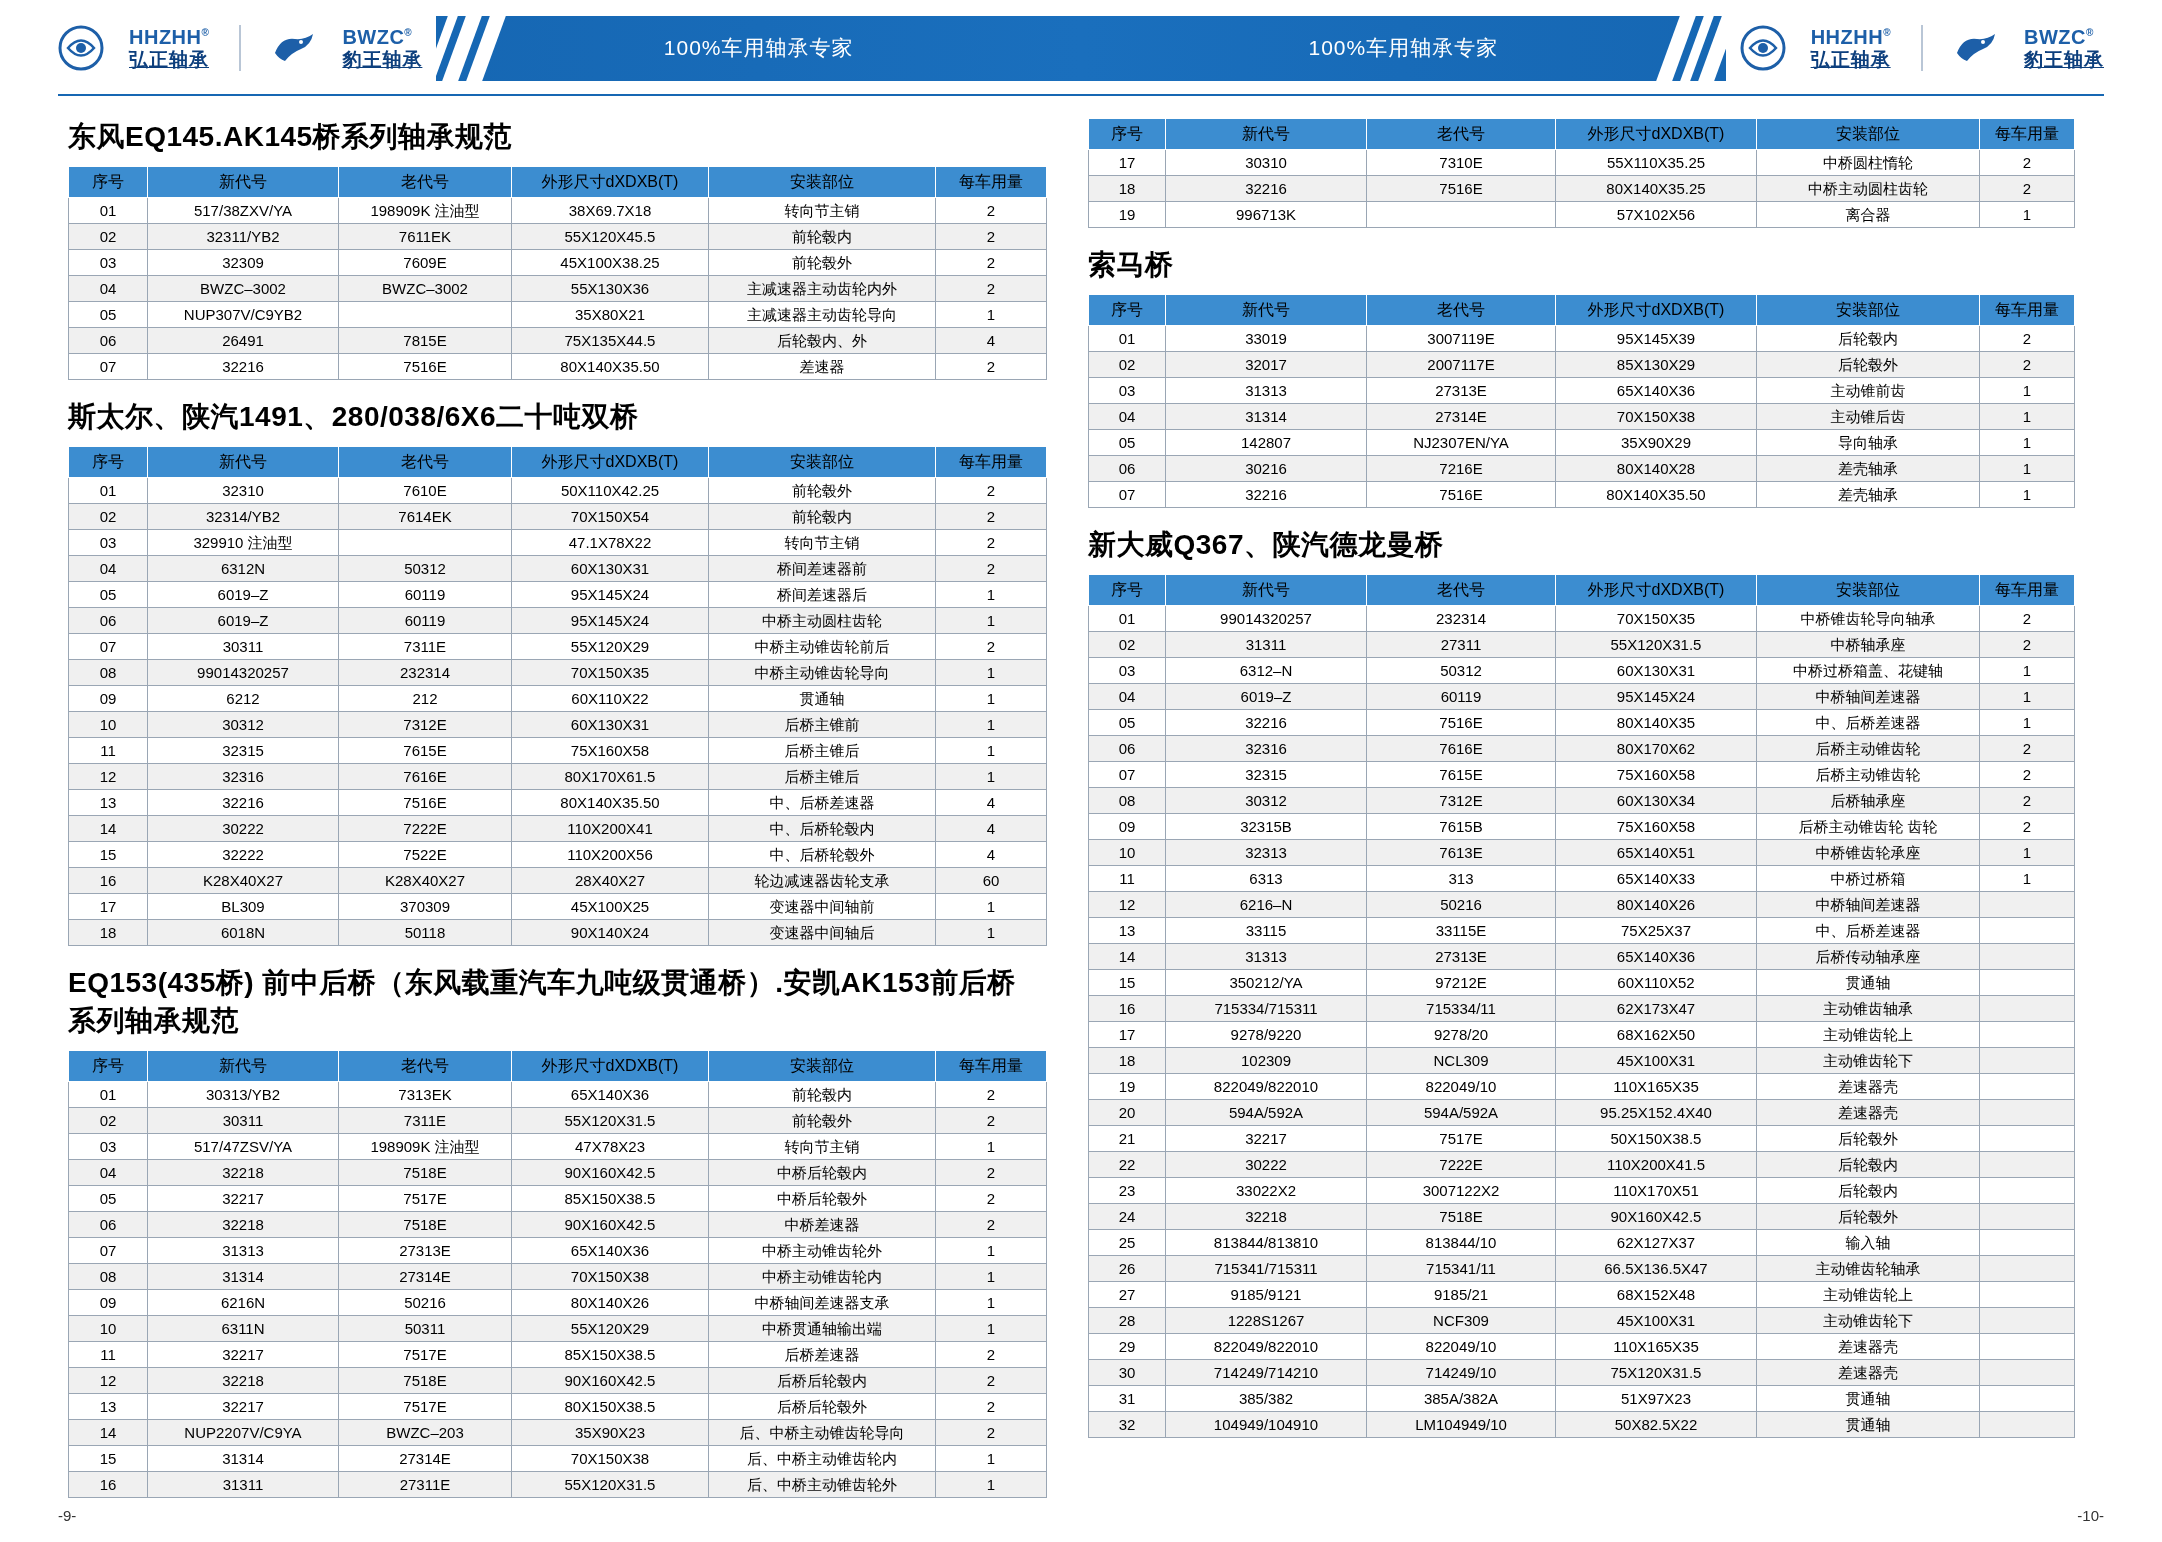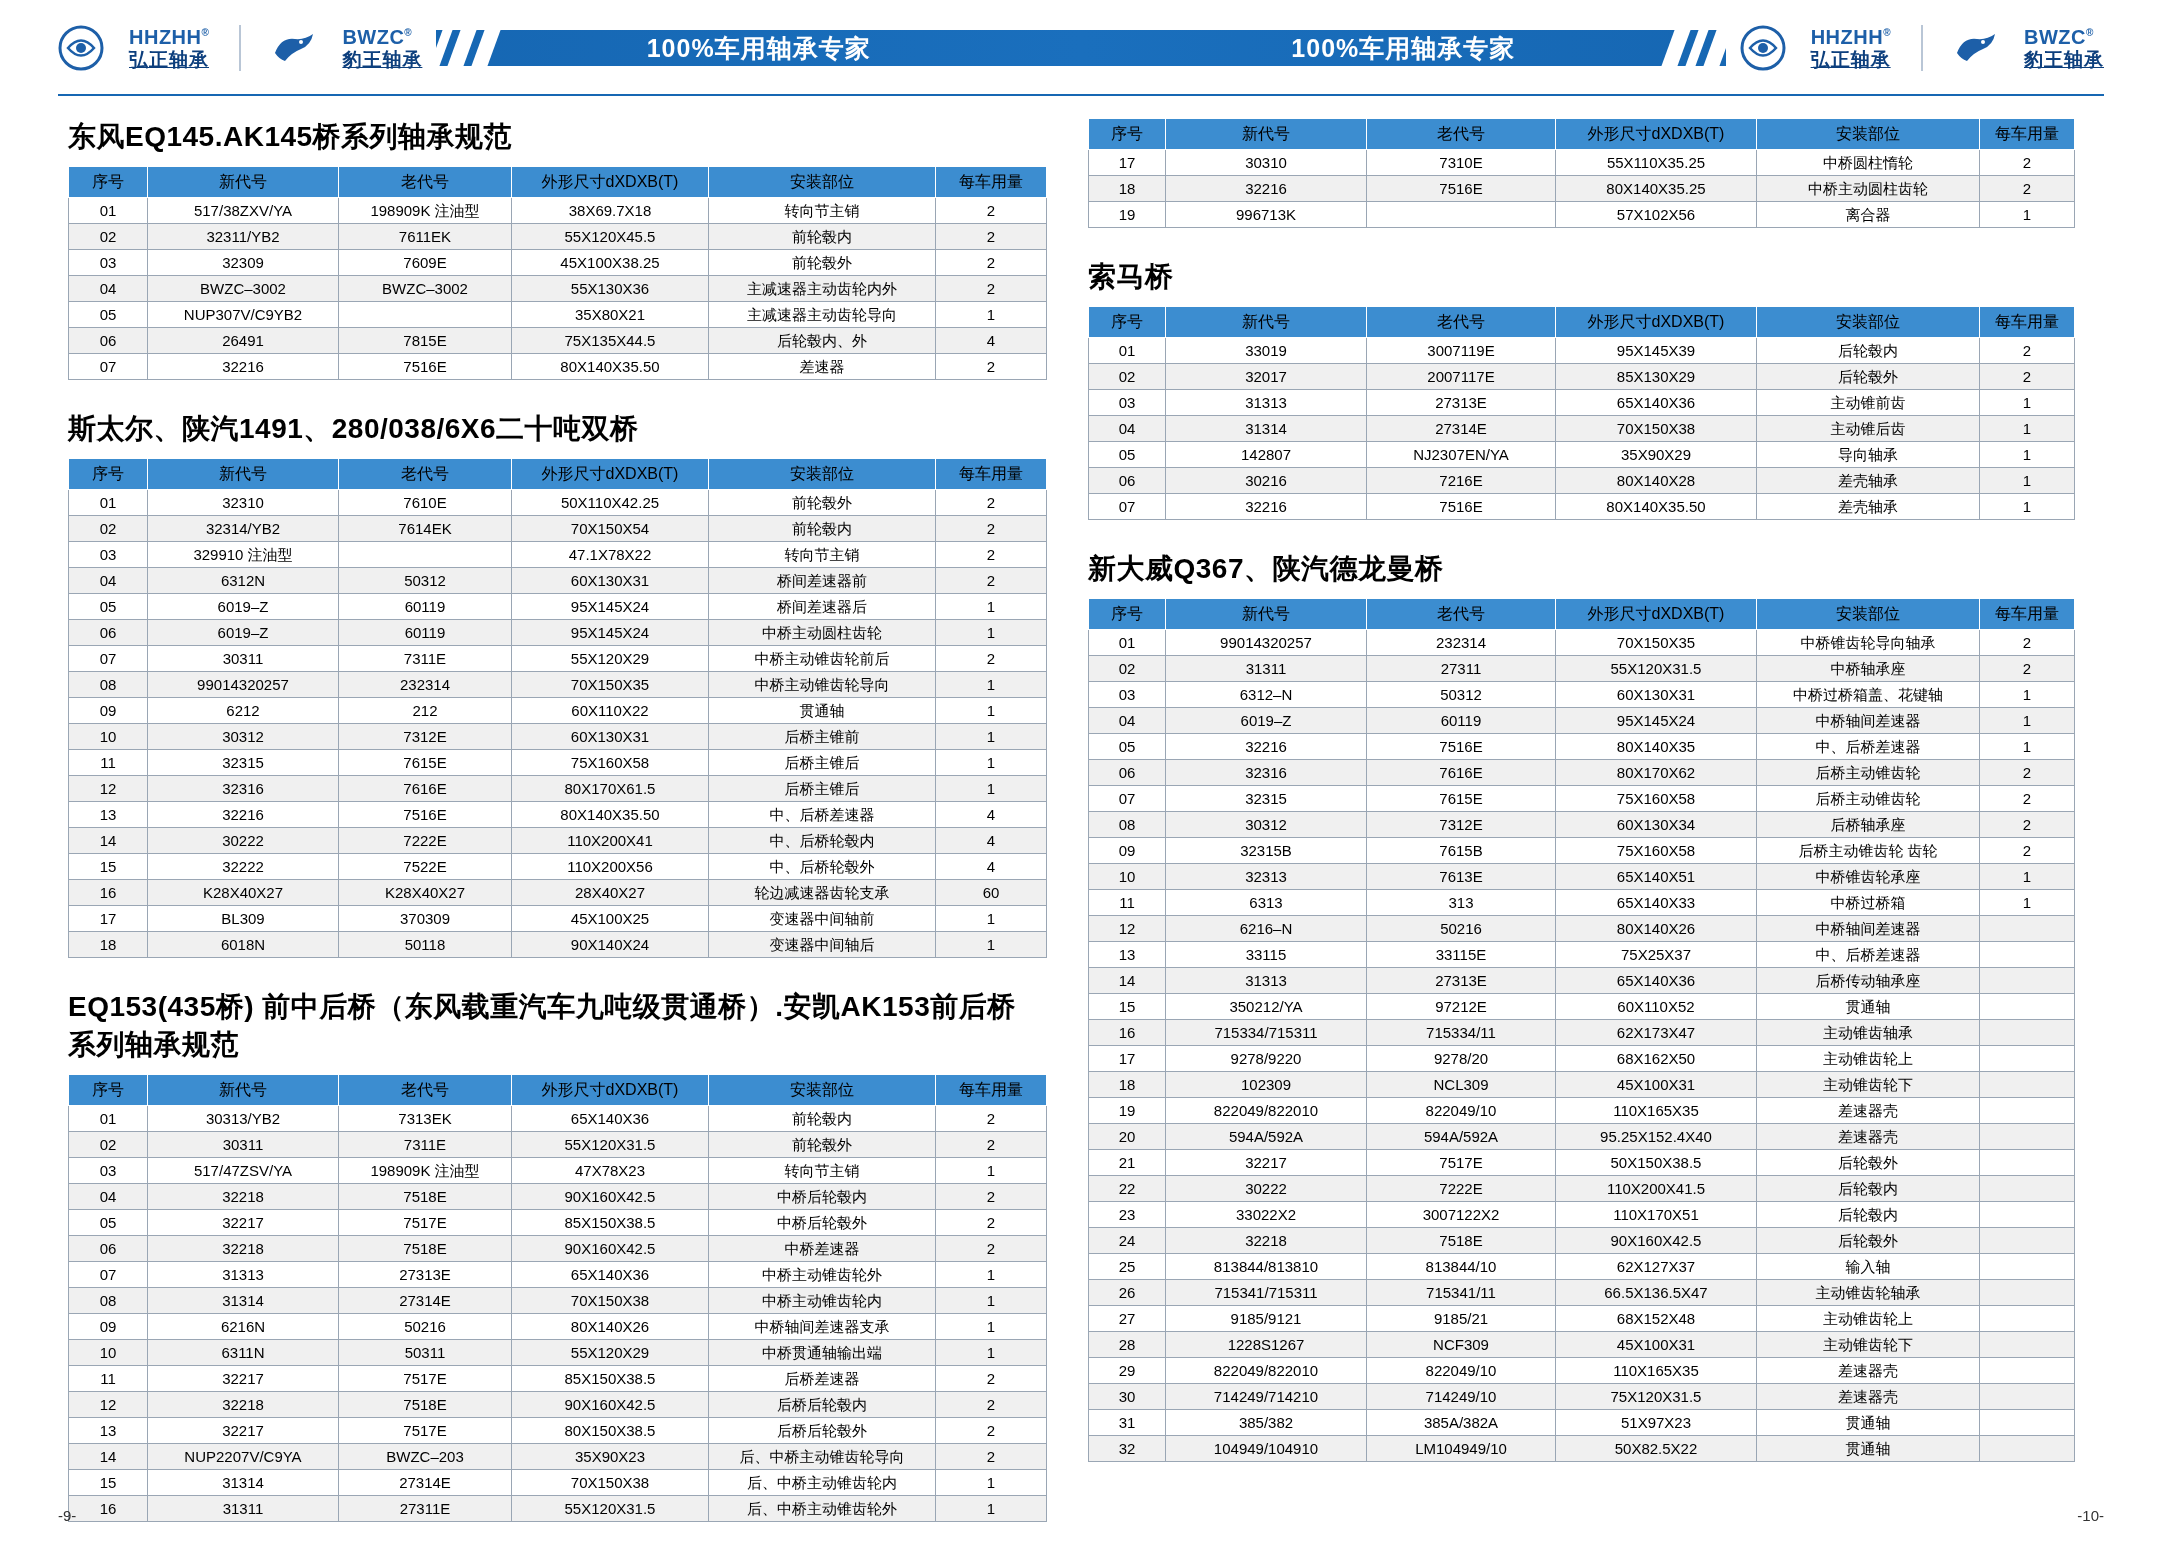--- a/index.html
+++ b/index.html
@@ -62,30 +62,30 @@
     text-decoration: underline;
   }
   .logo-sep {
     width: 2px;
     height: 46px;
     background: #b9c6d6;
     margin: 0 16px;
   }
   .banner {
     flex: 1 1 auto;
-    height: 36px;
+    height: 65px;
     margin: 0 14px;
     position: relative;
     display: flex;
     align-items: center;
     justify-content: space-around;
     background: linear-gradient(90deg, #1667b3 0%, #1a6fbd 50%, #1667b3 100%);
     color: #fff;
-    font-size: 25px;
-    font-weight: bold;
+    font-size: 21px;
+    font-weight: normal;
     letter-spacing: 1px;
     overflow: hidden;
   }
   .banner .slant-left,
   .banner .slant-right {
     position: absolute;
     top: 0;
     height: 100%;
     width: 120px;
     display: flex;
@@ -123,21 +123,21 @@
   .col { width: 980px; }
 
   h2.sec-title {
     font-size: 28px;
     font-weight: bold;
     margin: 0 0 10px 0;
     letter-spacing: 0.5px;
     color: #000;
   }
   h2.sec-title.indent { margin-left: 10px; }
-  .sec + .sec { margin-top: 30px; }
+  .sec + .sec { margin-top: 18px; }
 
   table.bt {
     border-collapse: collapse;
     font-size: 15px;
     table-layout: fixed;
   }
   table.bt.left-table { width: 862px; margin-left: 10px; }
   table.bt.right-table { width: 980px; }
 
   table.bt th, table.bt td {

